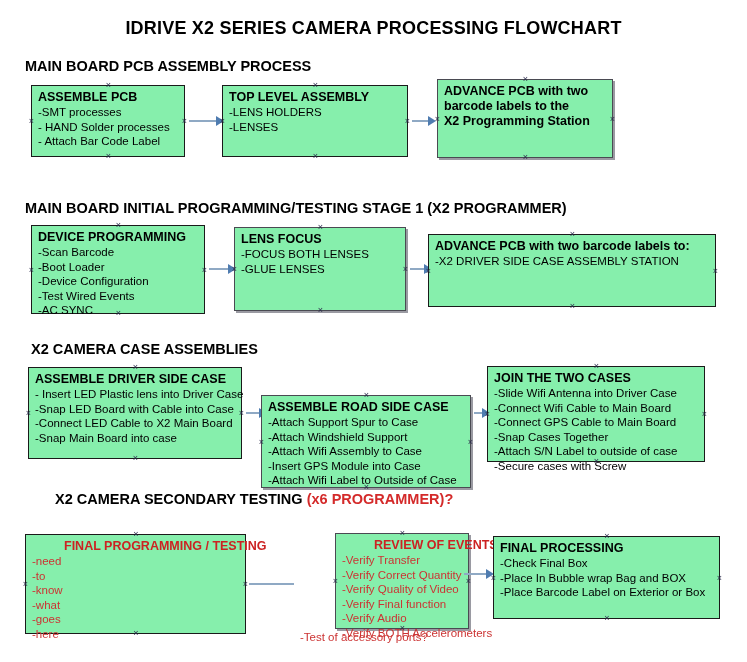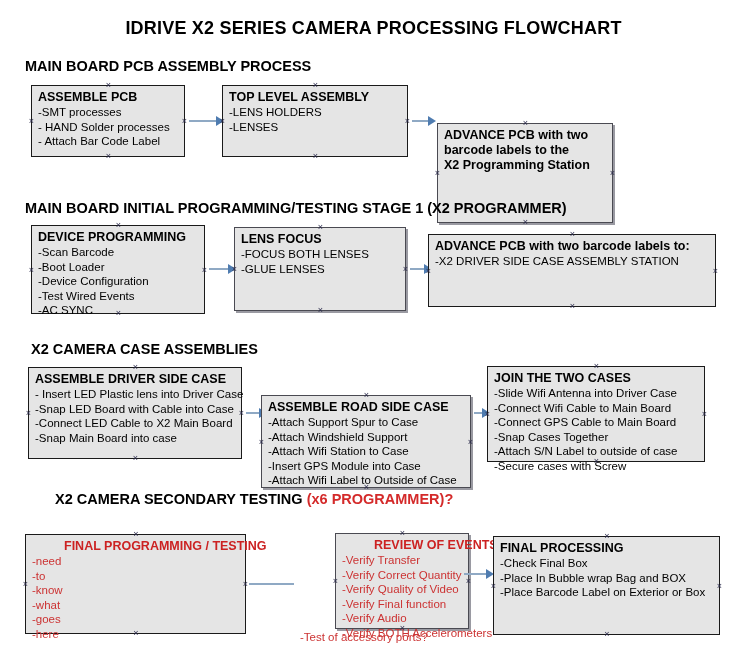--- a/index.html
+++ b/index.html
@@ -40,21 +40,21 @@
     color: #000000;
     white-space: nowrap;
   }
   .section-title .accent {
     color: #d42a2a;
   }
 
   
   .box {
     position: absolute;
-    background: #e5e5e5;
+    background: #86efac;
     border: 1px solid #1a1a1a;
     box-sizing: border-box;
   }
   .box.shadowed {
     border: 1px solid #4a4a52;
     box-shadow: 2px 2px 0 0 #9a9aa2;
   }
   .box .box-title {
     font-size: 12.5px;
     font-weight: bold;
@@ -150,21 +150,21 @@
     </div>
     <span class="handle" style="left:50%; top:-4px; margin-left:-3px;"></span>
     <span class="handle" style="left:50%; bottom:-4px; margin-left:-3px;"></span>
     <span class="handle" style="left:-4px; top:50%; margin-top:-3px;"></span>
     <span class="handle" style="right:-4px; top:50%; margin-top:-3px;"></span>
   </div>
 
   <div class="conn" style="left:412px; top:120px; width:18px;"></div>
   <div class="conn-head" style="left:428px; top:116px;"></div>
 
-  <div class="box shadowed" style="left:437px; top:79px; width:176px; height:100px;margin-top:44px;">
+  <div class="box shadowed" style="left:437px; top:79px; width:176px; height:79px;">
     <div class="inner">
       <div class="box-title">ADVANCE PCB with two</div>
       <div class="box-title">barcode labels to the</div>
       <div class="box-title"> X2 Programming Station</div>
     </div>
     <span class="handle" style="left:50%; top:-4px; margin-left:-3px;"></span>
     <span class="handle" style="left:50%; bottom:-4px; margin-left:-3px;"></span>
     <span class="handle" style="left:-4px; top:50%; margin-top:-3px;"></span>
     <span class="handle" style="right:-4px; top:50%; margin-top:-3px;"></span>
   </div>
@@ -232,21 +232,21 @@
   </div>
 
   <div class="conn" style="left:246px; top:412px; width:16px;"></div>
   <div class="conn-head" style="left:259px; top:408px;"></div>
 
   <div class="box shadowed" style="left:261px; top:367px; width:210px; height:93px;margin-top:28px;">
     <div class="inner">
       <div class="box-title">ASSEMBLE ROAD SIDE CASE</div>
       <div class="box-line">-Attach Support Spur to Case</div>
       <div class="box-line">-Attach Windshield Support</div>
-      <div class="box-line">-Attach Wifi Station to Case</div>
+      <div class="box-line">-Attach Wifi Assembly to Case</div>
       <div class="box-line">-Insert GPS Module into Case</div>
       <div class="box-line">-Attach Wifi Label to Outside of Case</div>
     </div>
     <span class="handle" style="left:50%; top:-4px; margin-left:-3px;"></span>
     <span class="handle" style="left:50%; bottom:-4px; margin-left:-3px;"></span>
     <span class="handle" style="left:-4px; top:50%; margin-top:-3px;"></span>
     <span class="handle" style="right:-4px; top:50%; margin-top:-3px;"></span>
   </div>
 
   <div class="conn" style="left:474px; top:412px; width:12px;"></div>
@@ -304,21 +304,21 @@
     <span class="handle" style="left:50%; bottom:-4px; margin-left:-3px;"></span>
     <span class="handle" style="left:-4px; top:50%; margin-top:-3px;"></span>
     <span class="handle" style="right:-4px; top:50%; margin-top:-3px;"></span>
   </div>
 
   <div class="overflow-line" style="left:300px; top:630px;">-Test of accessory ports?</div>
 
   <div class="conn" style="left:464px; top:573px; width:25px;"></div>
   <div class="conn-head" style="left:486px; top:569px;"></div>
 
-  <div class="box" style="left:493px; top:536px; width:227px; height:99px;">
+  <div class="box" style="left:493px; top:536px; width:227px; height:83px;">
     <div class="inner">
       <div class="box-title">FINAL PROCESSING</div>
       <div class="box-line">-Check Final Box</div>
       <div class="box-line">-Place In Bubble wrap Bag and BOX</div>
       <div class="box-line">-Place Barcode Label on Exterior or Box</div>
     </div>
     <span class="handle" style="left:50%; top:-4px; margin-left:-3px;"></span>
     <span class="handle" style="left:50%; bottom:-4px; margin-left:-3px;"></span>
     <span class="handle" style="left:-4px; top:50%; margin-top:-3px;"></span>
     <span class="handle" style="right:-4px; top:50%; margin-top:-3px;"></span>

